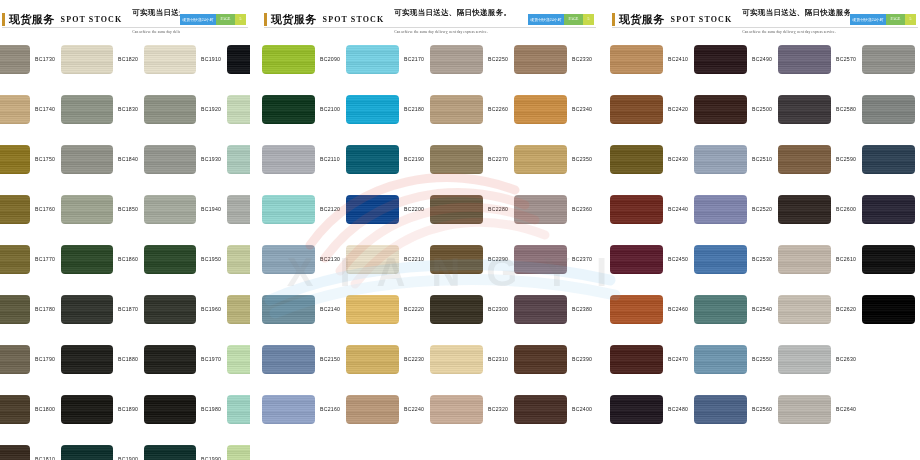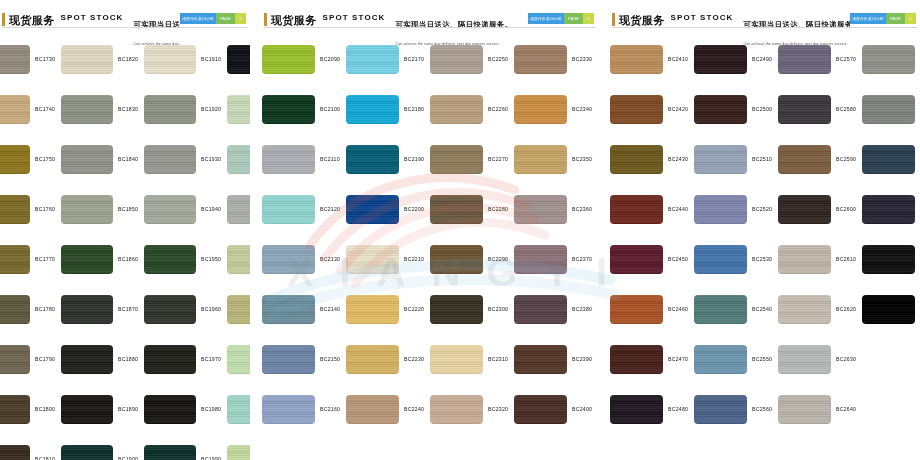--- a/index.html
+++ b/index.html
@@ -10,21 +10,21 @@
   .sheet{position:relative;width:920px;height:460px;display:flex;background:#fff;}
 
   
   .panel{position:relative;background:#ffffff;overflow:hidden;flex:0 0 auto;}
   .panel.p1{width:250px;}
   .panel.p2{width:336px;margin-left:12px;}
   .panel.p3{width:310px;margin-left:12px;}
 
   
   .phead{position:relative;height:30px;box-sizing:border-box;padding:0 2px;}
-  .headrow{display:flex;align-items:flex-start;height:24px;padding-top:13px;}
+  .headrow{display:flex;align-items:center;height:24px;padding-top:7px;font-family:Liberation Serif, serif;}
   .hbar{width:3px;height:13px;background:#c8922a;margin-right:4px;flex:0 0 auto;}
   .h-cn{font-size:11px;font-weight:bold;color:#111;letter-spacing:.4px;white-space:nowrap;}
   .h-en{font-size:8px;font-weight:bold;color:#111;letter-spacing:1.1px;margin-left:6px;white-space:nowrap;}
   .h-slogan{margin-left:10px;flex:1 1 auto;min-width:0;overflow:hidden;}
   .h-slogan .cn{font-size:7.5px;color:#1a1a1a;font-weight:bold;white-space:nowrap;letter-spacing:.3px;}
   .h-slogan .en{font-size:3.6px;color:#555;white-space:nowrap;letter-spacing:.1px;line-height:1.4;}
   .badges{display:flex;align-items:center;flex:0 0 auto;height:11px;margin-right:2px;}
   .badge{height:11px;display:flex;align-items:center;justify-content:center;
          font-size:3.8px;color:#fff;letter-spacing:.1px;white-space:nowrap;padding:0 2px;}
   .badge.b1{background:#3d9be0;min-width:32px;}

